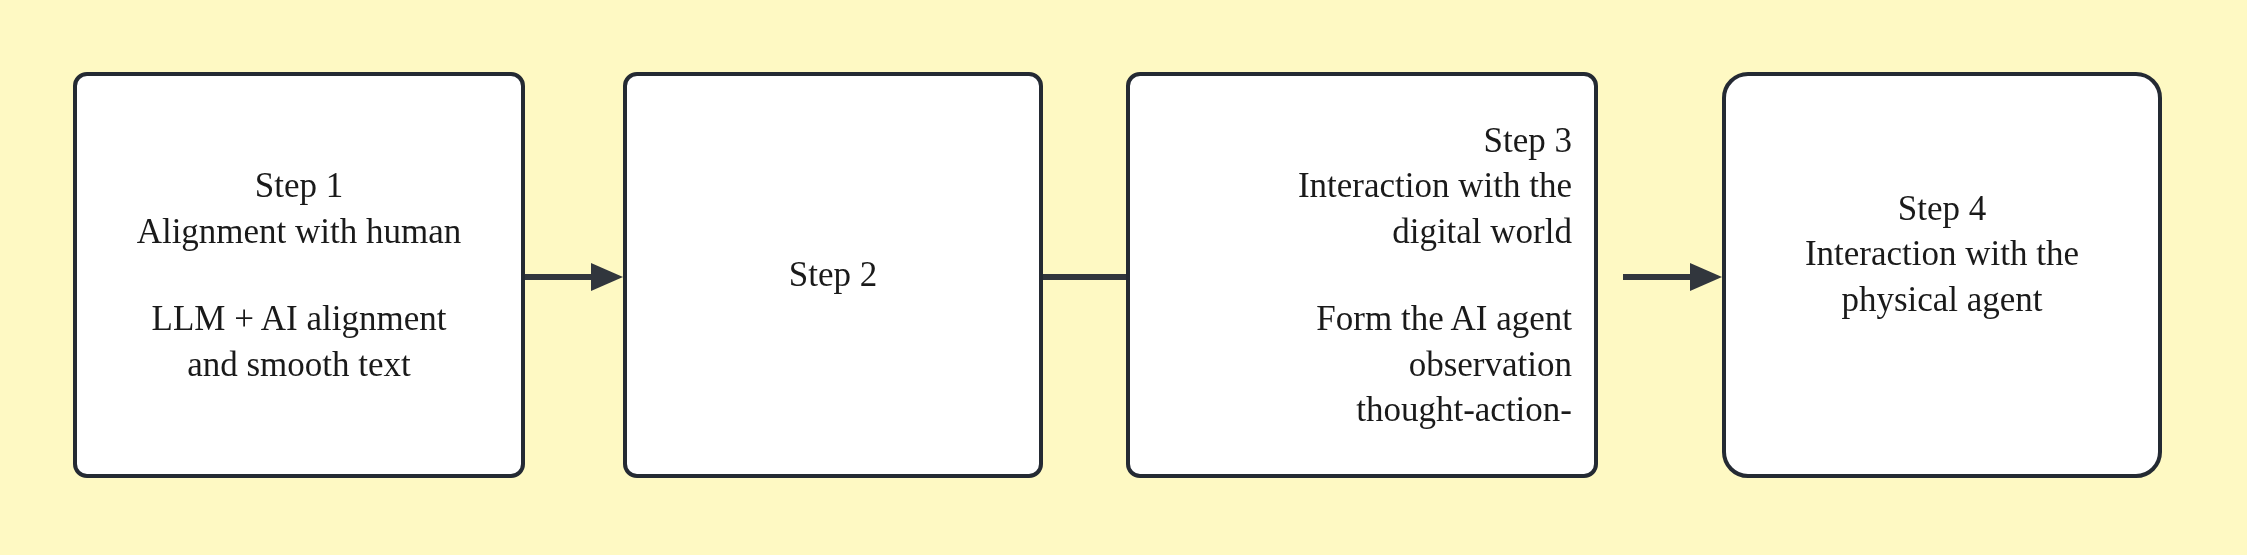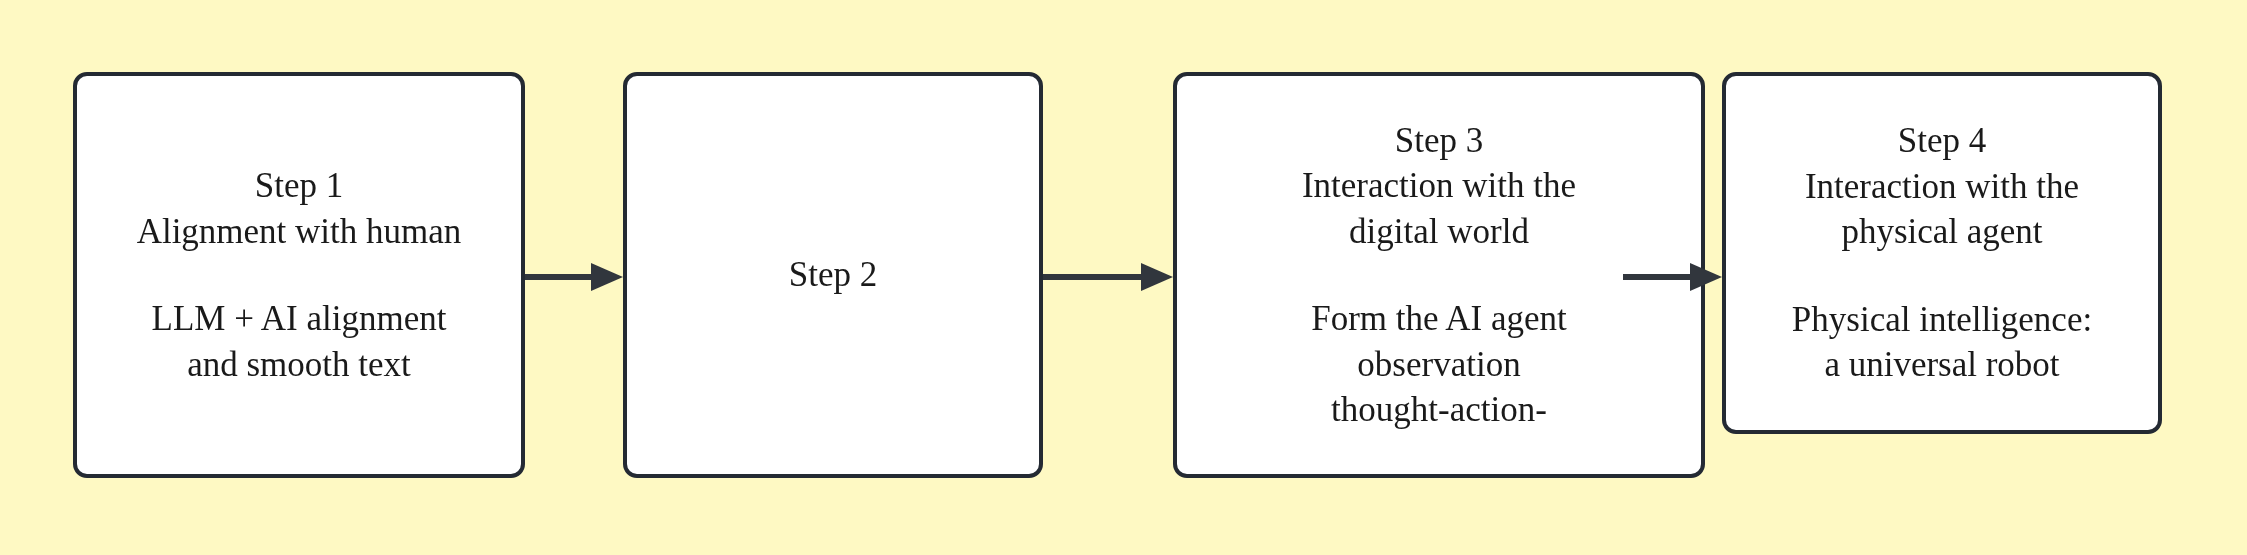--- a/index.html
+++ b/index.html
@@ -83,48 +83,43 @@
     </div>
   </div>
 
   <div class="arrow" style="left:1043px; top:262px; width:130px;">
     <svg width="130" height="30" viewBox="0 0 130 30">
       <line x1="0" y1="15" x2="104" y2="15" stroke="#31363d" stroke-width="6"></line>
       <polygon points="98,1 130,15 98,29" fill="#31363d"></polygon>
     </svg>
   </div>
 
-  <div class="step-box" style="left:1173px; top:72px; width:532px; height:406px;">
+  <div class="step-box" style="left:1126px; top:72px; width:472px; height:406px;text-align:right;">
     <div class="para">
       <span class="line">Step 3</span>
       <span class="line">Interaction with the</span>
       <span class="line">digital world</span>
     </div>
     <div class="para-gap"></div>
     <div class="para">
       <span class="line">Form the AI agent</span>
       <span class="line">observation</span>
       <span class="line">thought-action-</span>
     </div>
   </div>
 
   <div class="arrow" style="left:1623px; top:262px; width:99px;">
     <svg width="99" height="30" viewBox="0 0 99 30">
       <line x1="0" y1="15" x2="73" y2="15" stroke="#31363d" stroke-width="6"></line>
       <polygon points="67,1 99,15 67,29" fill="#31363d"></polygon>
     </svg>
   </div>
 
-  <div class="step-box" style="left:1722px; top:72px; width:440px; height:362px;">
+  <div class="step-box" style="left:1722px; top:72px; width:440px; height:406px;border-radius:26px;">
     <div class="para">
       <span class="line">Step 4</span>
       <span class="line">Interaction with the</span>
       <span class="line">physical agent</span>
     </div>
     <div class="para-gap"></div>
-    <div class="para">
-      <span class="line">Physical intelligence:</span>
-      <span class="line">a universal robot</span>
-
-    </div>
   </div>
 
 </div>
 
 </body></html>

